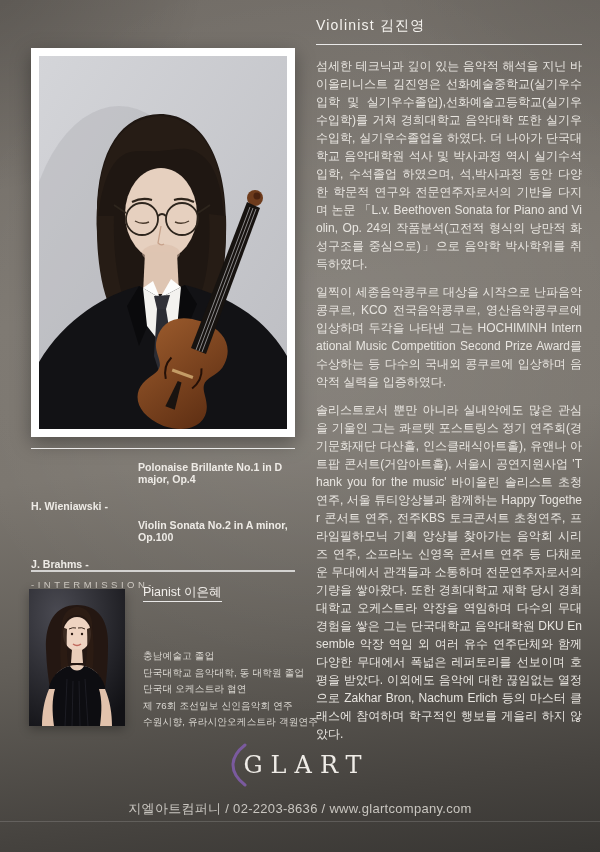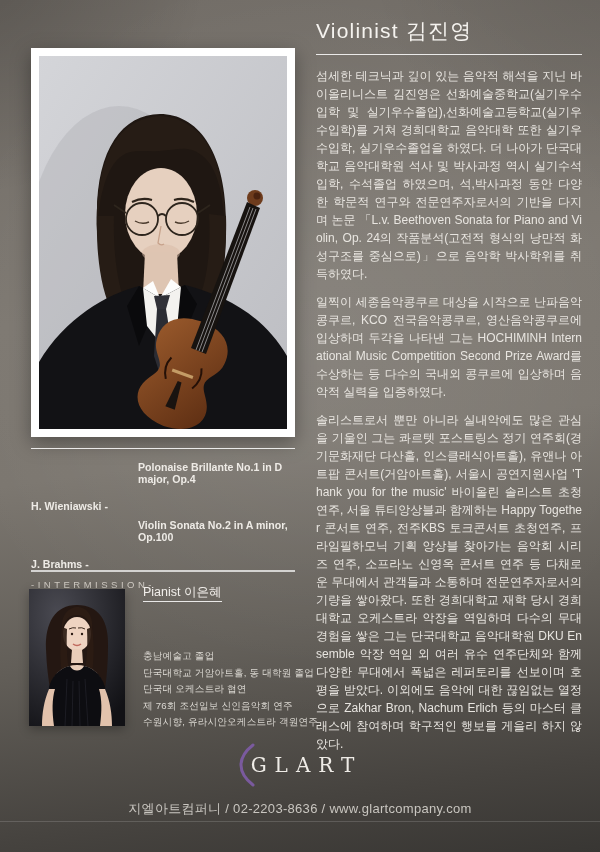--- a/index.html
+++ b/index.html
@@ -29,28 +29,28 @@
   .section-divider{position:absolute;left:31px;top:570px;width:264px;border-top:2px solid rgba(255,255,255,.7);}
   .pianist-photo{position:absolute;left:29px;top:589px;width:96px;height:137px;box-shadow:0 3px 10px rgba(0,0,0,.3);}
   .pianist-photo svg{display:block;}
   .pianist-label{position:absolute;left:143px;top:584px;font-size:12.5px;color:#f2efeb;
     border-bottom:1px solid rgba(255,255,255,.85);}
   .pianist-credits{position:absolute;left:143px;top:650px;margin:0;padding:0;list-style:none;
     font-size:9.6px;color:#dcd9d3;letter-spacing:.2px;}
   .pianist-credits li{margin-bottom:5.5px;line-height:11px;}
   
   .bio{position:absolute;left:316px;top:17px;width:266px;}
-  .bio-title{font-size:21px;letter-spacing:1.2px;color:#f5f3ef;font-weight:400;margin:0;}
+  .bio-title{font-size:14px;letter-spacing:1.2px;color:#f5f3ef;font-weight:400;margin:0;}
   .title-rule{border-bottom:1px solid rgba(255,255,255,.85);margin:9px 0 12px 0;}
   .bio p{margin:0 0 10px 0;font-size:12px;line-height:18px;color:#e8e5e0;
     text-align:justify;word-break:break-all;}
   
   .footer-logo{position:absolute;left:0;top:742px;width:100%;text-align:center;}
   .logo-wrap{display:inline-flex;align-items:center;}
-  .logo-text{font-family:"DejaVu Serif","Liberation Serif",serif;font-size:20px;letter-spacing:8px;
+  .logo-text{font-family:"DejaVu Serif","Liberation Serif",serif;font-size:24px;letter-spacing:8px;
     color:#efece7;margin-left:-5px;}
   .footer-contact{position:absolute;left:0;top:800px;width:100%;text-align:center;
     font-size:13px;color:#c9c6c0;letter-spacing:.3px;}
   .footer-line{position:absolute;left:0;top:821px;width:100%;border-top:1px solid rgba(255,255,255,.15);}
 </style>
 </head>
 <body>
 
 <div class="poster">
 
@@ -168,21 +168,21 @@
         <line x1="50" y1="92" x2="51" y2="137"></line>
         <line x1="56" y1="90" x2="59" y2="137"></line>
       </g>
       <path d="M20,100 C15,112 13,124 13,137 L25,137 C23,122 23,110 26,100 Z" fill="#e2c2ac"></path>
       <path d="M76,100 C81,112 83,124 83,137 L71,137 C73,122 73,110 70,100 Z" fill="#e2c2ac"></path>
     </svg>
   </div>
   <div class="pianist-label">Pianist 이은혜</div>
   <ul class="pianist-credits">
     <li>충남예술고 졸업</li>
-    <li>단국대학교 거암아트홀, 동 대학원 졸업</li>
+    <li>단국대학교 음악대학, 동 대학원 졸업</li>
     <li>단국대 오케스트라 협연</li>
     <li>제 76회 조선일보 신인음악회 연주</li>
     <li>수원시향, 유라시안오케스트라 객원연주</li>
   </ul>
 
   <div class="bio">
     <h1 class="bio-title">Violinist 김진영</h1>
     <div class="title-rule"></div>
     <p>섬세한 테크닉과 깊이 있는 음악적 해석을 지닌 바이올리니스트 김진영은 선화예술중학교(실기우수입학 및 실기우수졸업),선화예술고등학교(실기우수입학)를 거쳐 경희대학교 음악대학 또한 실기우수입학, 실기우수졸업을 하였다. 더 나아가 단국대학교 음악대학원 석사 및 박사과정 역시 실기수석입학, 수석졸업 하였으며, 석,박사과정 동안 다양한 학문적 연구와 전문연주자로서의 기반을 다지며 논문 「L.v. Beethoven Sonata for Piano and Violin, Op. 24의 작품분석(고전적 형식의 낭만적 화성구조를 중심으로)」으로 음악학 박사학위를 취득하였다.</p>
     <p>일찍이 세종음악콩쿠르 대상을 시작으로 난파음악콩쿠르, KCO 전국음악콩쿠르, 영산음악콩쿠르에 입상하며 두각을 나타낸 그는 HOCHIMINH International Music Competition Second Prize Award를 수상하는 등 다수의 국내외 콩쿠르에 입상하며 음악적 실력을 입증하였다.</p>

